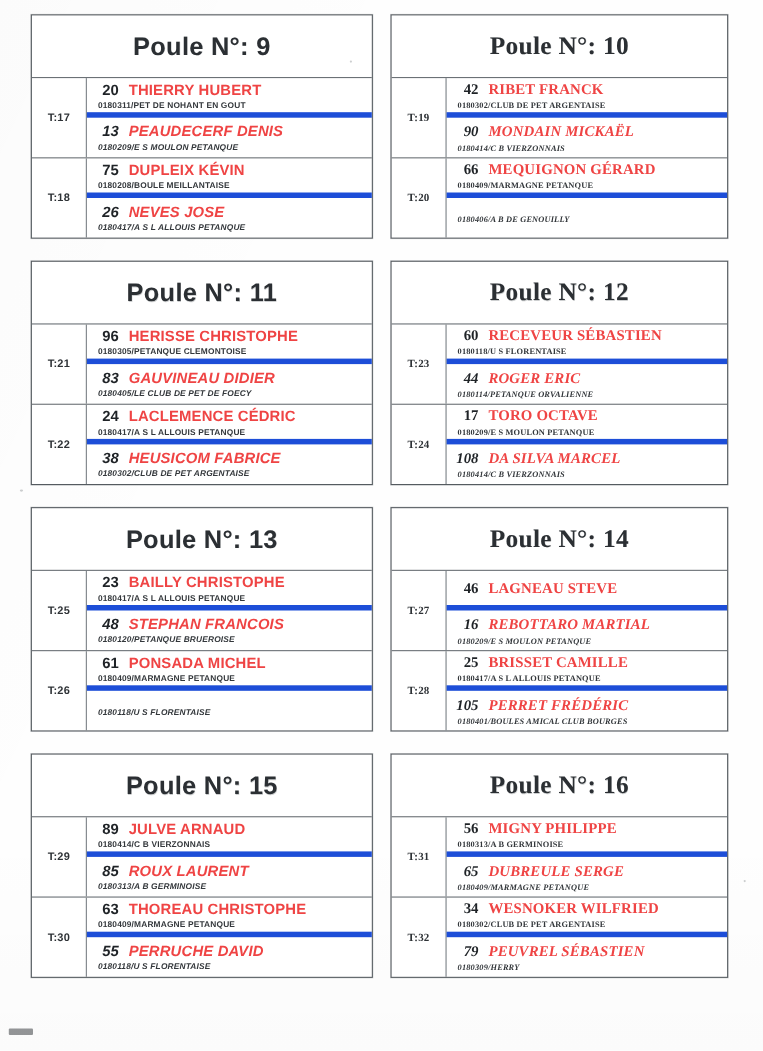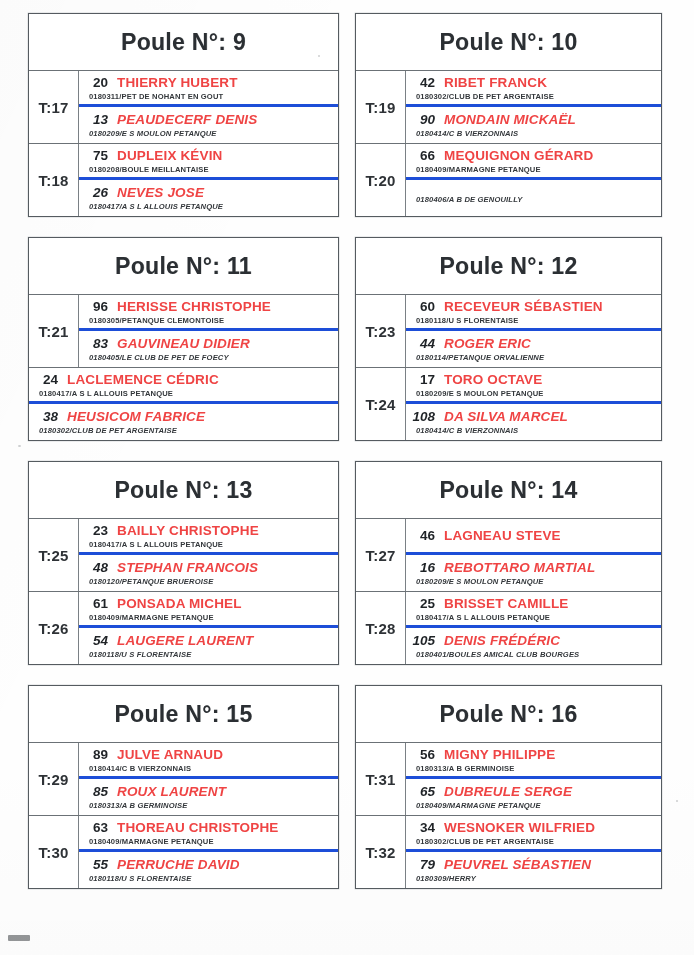--- a/index.html
+++ b/index.html
@@ -36,20 +36,21 @@
     grid-auto-rows: 224px;
   }
 
   .poule-cell {
     box-sizing: border-box;
     padding-right: 8px;
   }
   .poule-cell.col-right {
     padding-right: 4px;
     padding-left: 8px;
+    font-family: Liberation Serif, serif;
   }
 
   .poule {
     box-sizing: border-box;
     width: 100%;
     border: 1.6px solid #555b60;
     background: #ffffff;
     box-shadow: 0 0 0 0.4px rgba(120,125,130,0.35);
   }
 
@@ -79,21 +80,21 @@
     border-bottom: 1.4px solid #6b7176;
   }
 
   .terrain-label {
     flex: 0 0 50px;
     box-sizing: border-box;
     border-right: 1.2px solid #7a8085;
     display: flex;
     align-items: center;
     justify-content: center;
-    font-size: 15px;
+    font-size: 10px;
     font-weight: bold;
     color: #2e3236;
     letter-spacing: 0.2px;
   }
 
   .players {
     flex: 1 1 auto;
     display: flex;
     flex-direction: column;
     min-width: 0;
@@ -102,21 +103,21 @@
   .player {
     flex: 1 1 50%;
     box-sizing: border-box;
     display: flex;
     flex-direction: column;
     justify-content: center;
     padding: 0 4px 0 0;
     min-width: 0;
   }
   .player.p1 {
-    border-bottom: 3px solid #1d4ed8;
+    border-bottom: 5px solid #1d4ed8;
   }
 
   .player-main {
     display: flex;
     align-items: baseline;
     gap: 9px;
     padding-left: 6px;
     white-space: nowrap;
   }
   .player-num {
@@ -269,20 +270,21 @@
               <div class="player p2 italic">
                 <div class="player-main">
                   <span class="player-num">83</span>
                   <span class="player-name">GAUVINEAU DIDIER</span>
                 </div>
                 <div class="player-club">0180405/LE CLUB DE PET  DE FOECY</div>
               </div>
             </div>
           </div>
           <div class="terrain-row">
+            <div class="terrain-label">T:22</div>
             <div class="players">
               <div class="player p1">
                 <div class="player-main">
                   <span class="player-num">24</span>
                   <span class="player-name">LACLEMENCE CÉDRIC</span>
                 </div>
                 <div class="player-club">0180417/A S L  ALLOUIS  PETANQUE</div>
               </div>
               <div class="player p2 italic">
                 <div class="player-main">
@@ -368,24 +370,20 @@
             <div class="terrain-label">T:26</div>
             <div class="players">
               <div class="player p1">
                 <div class="player-main">
                   <span class="player-num">61</span>
                   <span class="player-name">PONSADA MICHEL</span>
                 </div>
                 <div class="player-club">0180409/MARMAGNE PETANQUE</div>
               </div>
               <div class="player p2 italic">
-                <div class="player-main">
-                  <span class="player-num">54</span>
-                  <span class="player-name">LAUGERE LAURENT</span>
-                </div>
                 <div class="player-club">0180118/U  S  FLORENTAISE</div>
               </div>
             </div>
           </div>
         </div>
       </div>
       <div class="poule-cell col-right">
         <div class="poule">
           <div class="poule-header">
             <div class="poule-title">Poule N°: 14</div>
@@ -414,21 +412,21 @@
               <div class="player p1">
                 <div class="player-main">
                   <span class="player-num">25</span>
                   <span class="player-name">BRISSET CAMILLE</span>
                 </div>
                 <div class="player-club">0180417/A S L  ALLOUIS  PETANQUE</div>
               </div>
               <div class="player p2 italic">
                 <div class="player-main">
                   <span class="player-num">105</span>
-                  <span class="player-name">DENIS FRÉDÉRIC</span>
+                  <span class="player-name">PERRET FRÉDÉRIC</span>
                 </div>
                 <div class="player-club">0180401/BOULES AMICAL CLUB BOURGES</div>
               </div>
             </div>
           </div>
         </div>
       </div>
       <div class="poule-cell">
         <div class="poule">
           <div class="poule-header">

